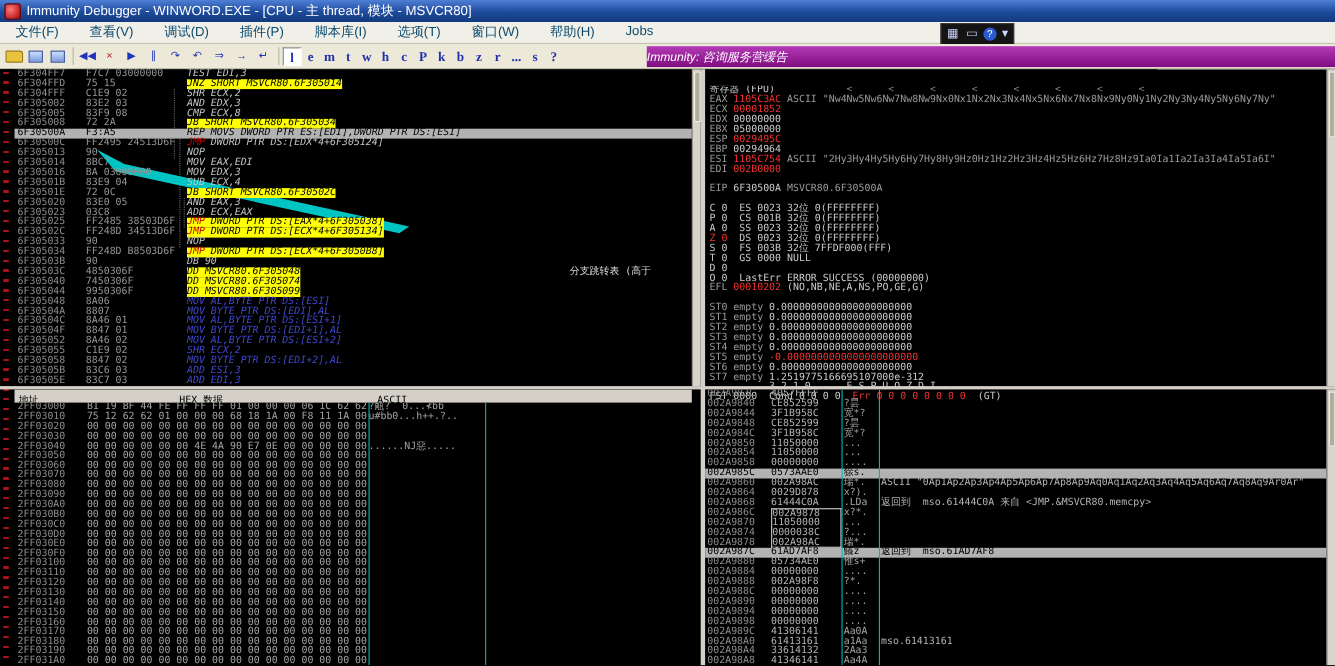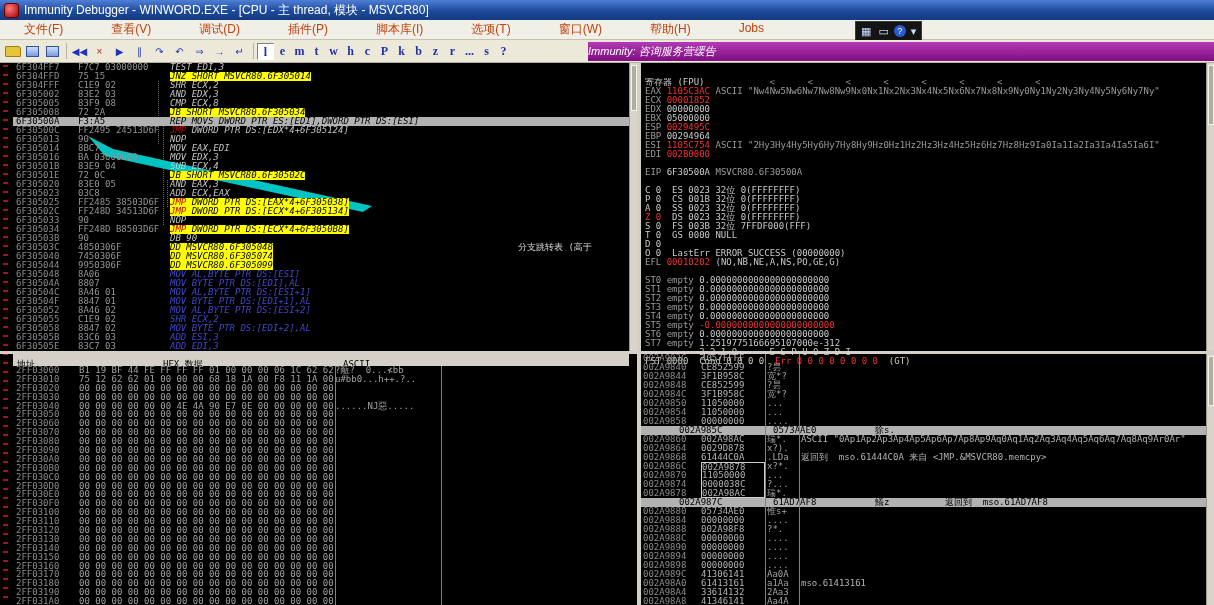--- a/index.html
+++ b/index.html
@@ -7,21 +7,21 @@
         font-family:"DejaVu Sans Mono",monospace;}
   
   .titlebar{position:absolute;left:0;top:0;width:1214px;height:20px;
     background:linear-gradient(#4f7fd6,#1d4a9c 55%,#143a7e);
     color:#fff;font:12px "Liberation Sans",sans-serif;display:flex;align-items:center;padding-left:4px;box-sizing:border-box;}
   .app-icon{width:13px;height:13px;margin-right:5px;border-radius:3px;
     background:radial-gradient(circle at 35% 35%,#ff7a7a,#a80000);border:1px solid #600;}
   
   .menubar{position:absolute;left:0;top:20px;width:1214px;height:20px;background:#f0efe8;
     border-bottom:1px solid #c6c2b2;font:12px "Liberation Sans",sans-serif;display:flex;align-items:center;box-sizing:border-box;}
-  .menu-item{padding:2px 24px;color:#c2410c;cursor:default;}
+  .menu-item{padding:2px 14px;color:#0c4a6e;cursor:default;}
   .tray{position:absolute;left:855px;top:1px;height:18px;background:#141414;border:1px solid #3a3a3a;
     display:flex;align-items:center;padding:0 3px;gap:3px;}
   .ticon{color:#cfd8ff;font-size:11px;line-height:16px;padding:0 2px;}
   .ticon.q{background:#2a5bd0;color:#fff;border-radius:50%;width:12px;height:12px;line-height:12px;
     text-align:center;font-size:9px;padding:0;}
   
   .toolbar{position:absolute;left:0;top:40px;width:1214px;height:23px;background:#ece9d8;
     border-bottom:1px solid #b4b09e;display:flex;align-items:center;padding-left:3px;box-sizing:border-box;
     font-family:"Liberation Sans",sans-serif;}
   .tbtn{min-width:19px;height:18px;display:flex;align-items:center;justify-content:center;
@@ -76,21 +76,21 @@
   .xs{color:#a2a2a2;}
   .csep{position:absolute;top:0;bottom:0;width:1px;background:#00b8b8;}
   
   .stack{position:absolute;left:641px;top:291px;width:565px;height:251px;overflow:hidden;}
   .srow{height:9px;line-height:9px;font-size:9px;display:flex;white-space:pre;}
   .sa{flex:none;width:58px;padding-left:2px;color:#8c8c8c;}
   .sv{flex:none;width:64px;color:#b2b2b2;box-sizing:border-box;}
   .ss{flex:none;width:34px;padding-left:2px;color:#a2a2a2;}
   .sn{color:#b2b2b2;}
   .srow.sel{background:#b2b2b2;}
-  .srow.sel span{color:#000;margin-left:36px;}
+  .srow.sel span{color:#000;}
   .srow.f .sv{border-left:1px solid #cdcdcd;border-right:1px solid #cdcdcd;}
   .srow.ft .sv{border-top:1px solid #cdcdcd;}
   .srow.fb .sv{border-bottom:1px solid #cdcdcd;}
   .jumparrow{position:absolute;left:0;top:0;pointer-events:none;}
 </style>
 </head>
 <body>
 
 <div id="root">
 

